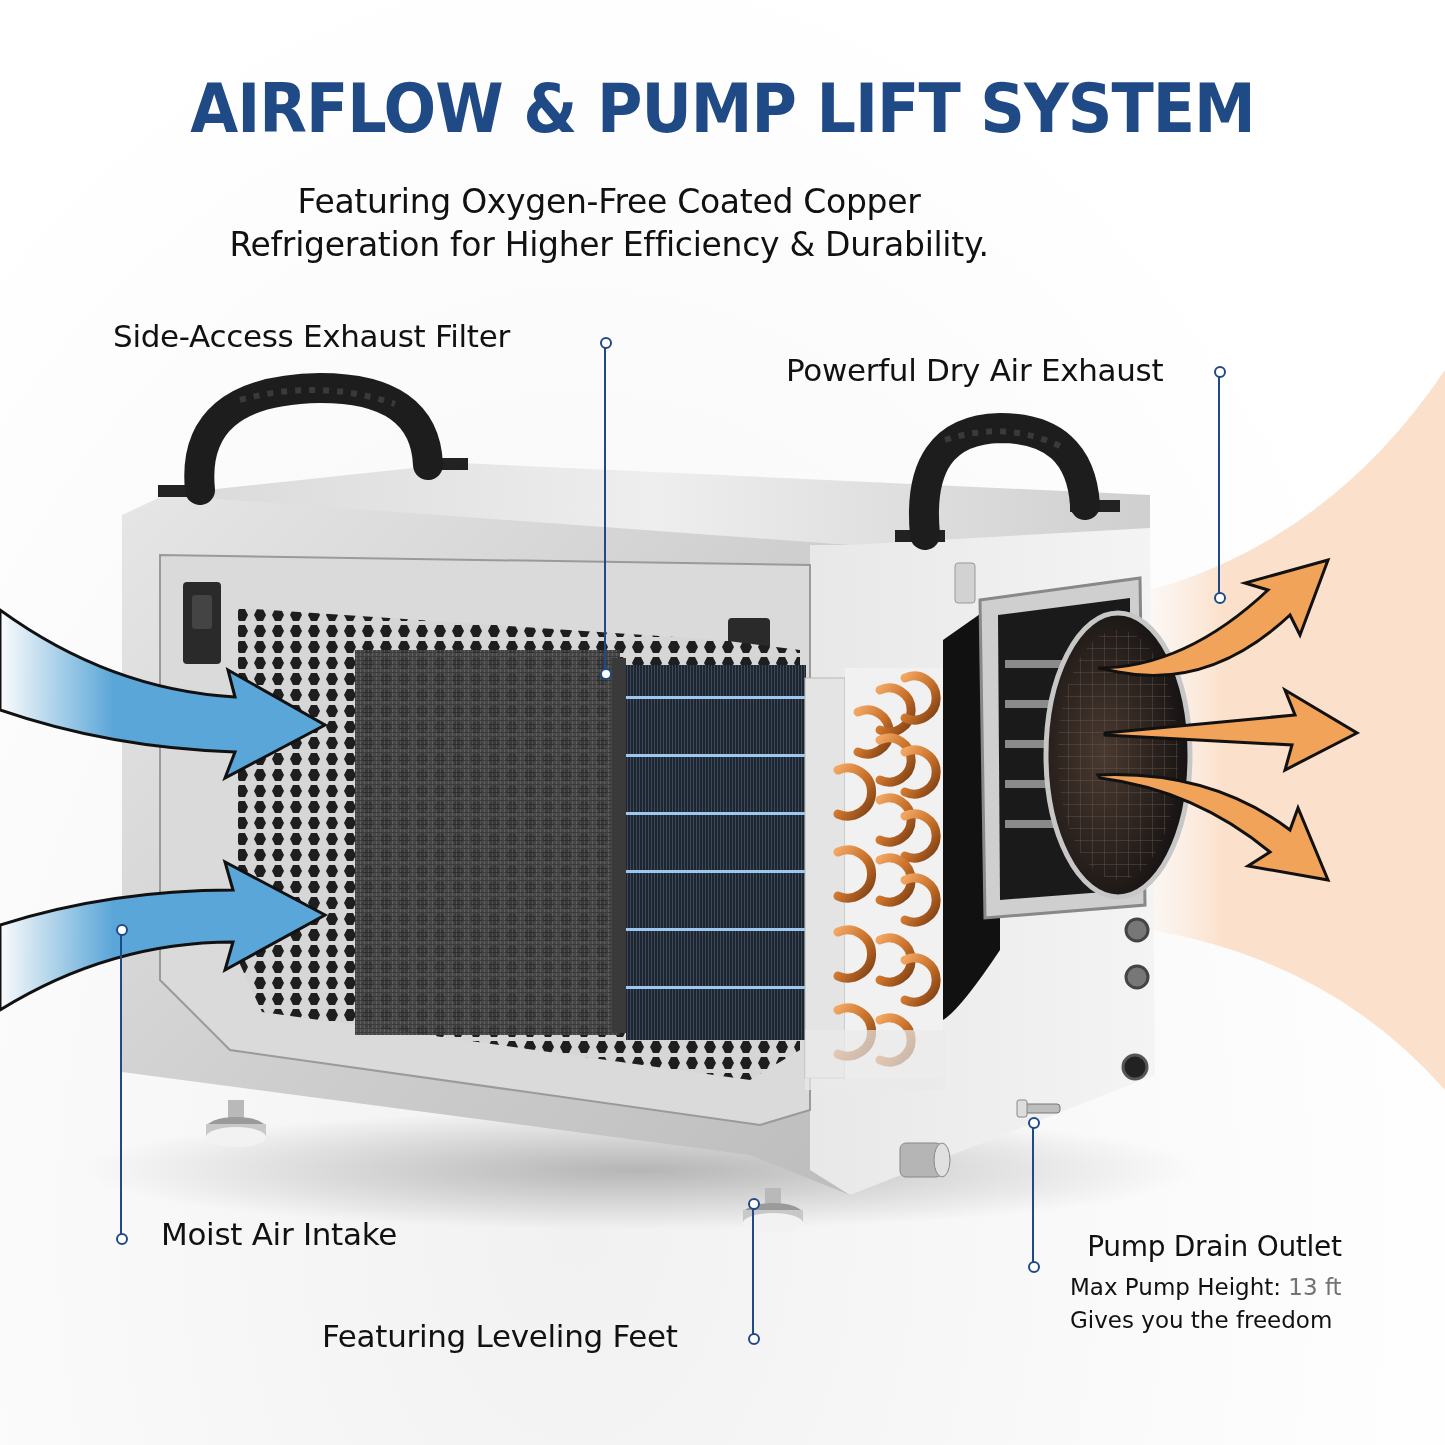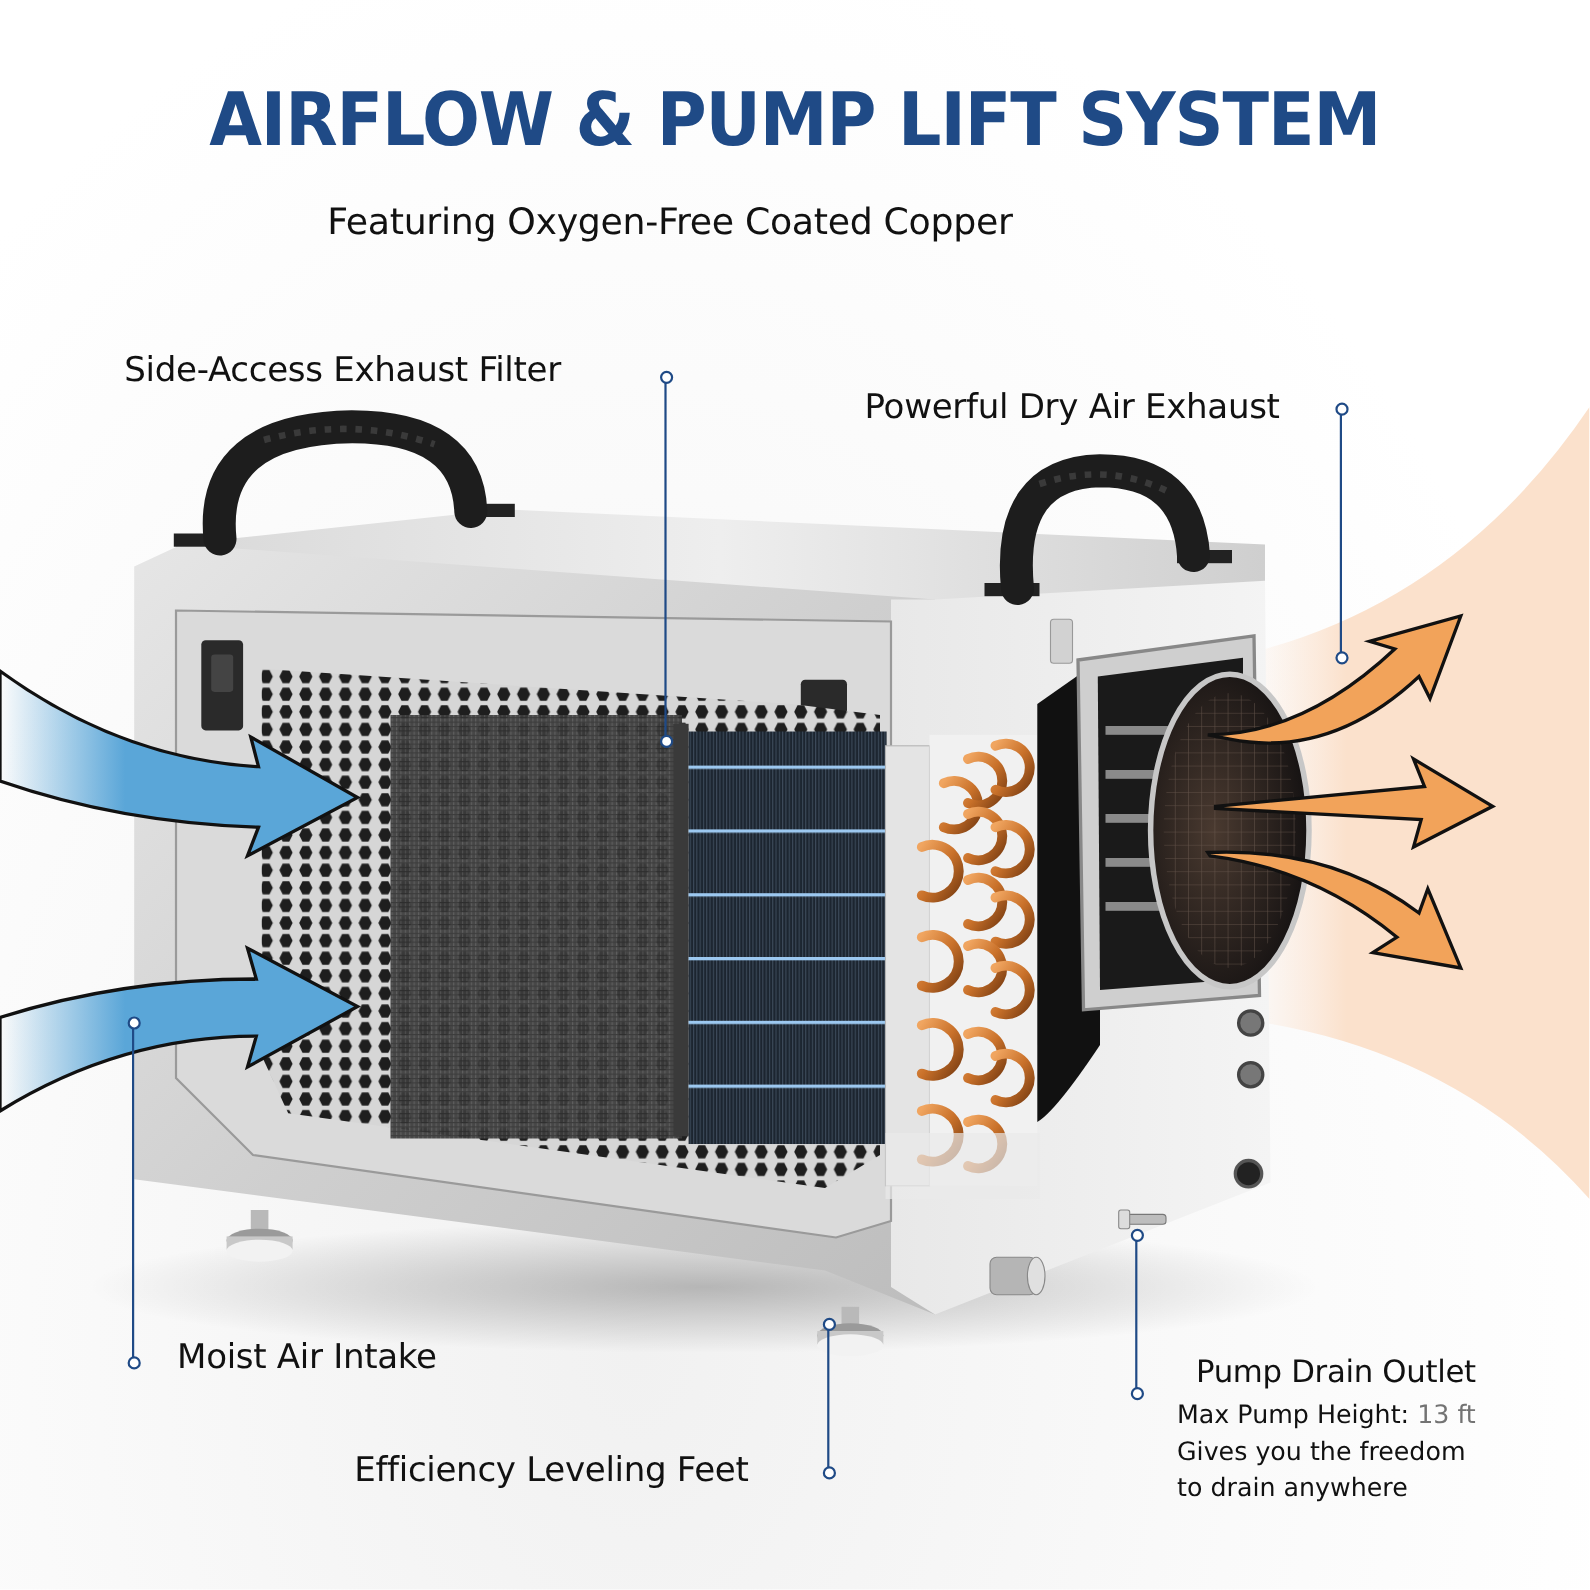--- a/index.html
+++ b/index.html
@@ -206,43 +206,43 @@
   <g fill="#f2a35a" stroke="#111" stroke-width="3" stroke-linejoin="miter">
     <path d="M1098 668 Q1185 668 1268 590 L1245 583 L1328 560 L1300 635 L1290 615 Q1210 690 1118 672 Z"></path>
     <path d="M1105 733 L1295 715 L1285 690 L1357 733 L1285 770 L1292 745 L1105 735 Z"></path>
     <path d="M1098 775 Q1210 770 1290 830 L1298 808 L1328 880 L1248 866 L1270 852 Q1195 790 1100 778 Z"></path>
   </g>
 </svg>
 
 <div class="abs title">AIRFLOW &amp; PUMP LIFT SYSTEM</div>
 <div class="abs subtitle">
   <div>Featuring Oxygen-Free Coated Copper</div>
+  <div>Refrigeration for Higher Efficiency &amp; Durability.</div>
 </div>
 
 <div class="abs label" style="left:113px; top:318px;">Side-Access Exhaust Filter</div>
 <div class="abs leader" style="left:604px; top:342px; height:330px;"></div>
 <div class="abs dot" style="left:605px; top:342px;"></div>
 <div class="abs dot" style="left:605px; top:673px;"></div>
 
 <div class="abs label" style="left:786px; top:352px;">Powerful Dry Air Exhaust</div>
 <div class="abs leader" style="left:1218px; top:372px; height:226px;"></div>
 <div class="abs dot" style="left:1219px; top:371px;"></div>
 <div class="abs dot" style="left:1219px; top:597px;"></div>
 
 <div class="abs leader" style="left:120px; top:930px; height:310px;"></div>
 <div class="abs dot" style="left:121px; top:929px;"></div>
 <div class="abs dot" style="left:121px; top:1238px;"></div>
 <div class="abs label" style="left:136px; top:1216px;margin-left:25px;">Moist Air Intake</div>
 
-<div class="abs label" style="left:322px; top:1318px;">Efficiency Leveling Feet</div>
+<div class="abs label" style="left:322px; top:1318px;">Featuring Leveling Feet</div>
 <div class="abs leader" style="left:752px; top:1203px; height:135px;"></div>
 <div class="abs dot" style="left:753px; top:1203px;"></div>
 <div class="abs dot" style="left:753px; top:1338px;"></div>
 
 <div class="abs leader" style="left:1032px; top:1122px; height:145px;"></div>
 <div class="abs dot" style="left:1033px; top:1122px;"></div>
 <div class="abs dot" style="left:1033px; top:1266px;"></div>
 <div class="abs" style="left:1070px; top:1230px;">
   <div class="label" style="font-size:28px; margin-bottom:8px;text-align:right;">Pump Drain Outlet</div>
   <div class="label-sm"><span>Max Pump Height: </span><span class="accent-red">13 ft</span></div>
   <div class="label-sm">Gives you the freedom</div>
-  <div class="label-sm">to drain anywhere</div>
 </div>
 
 </body></html>

